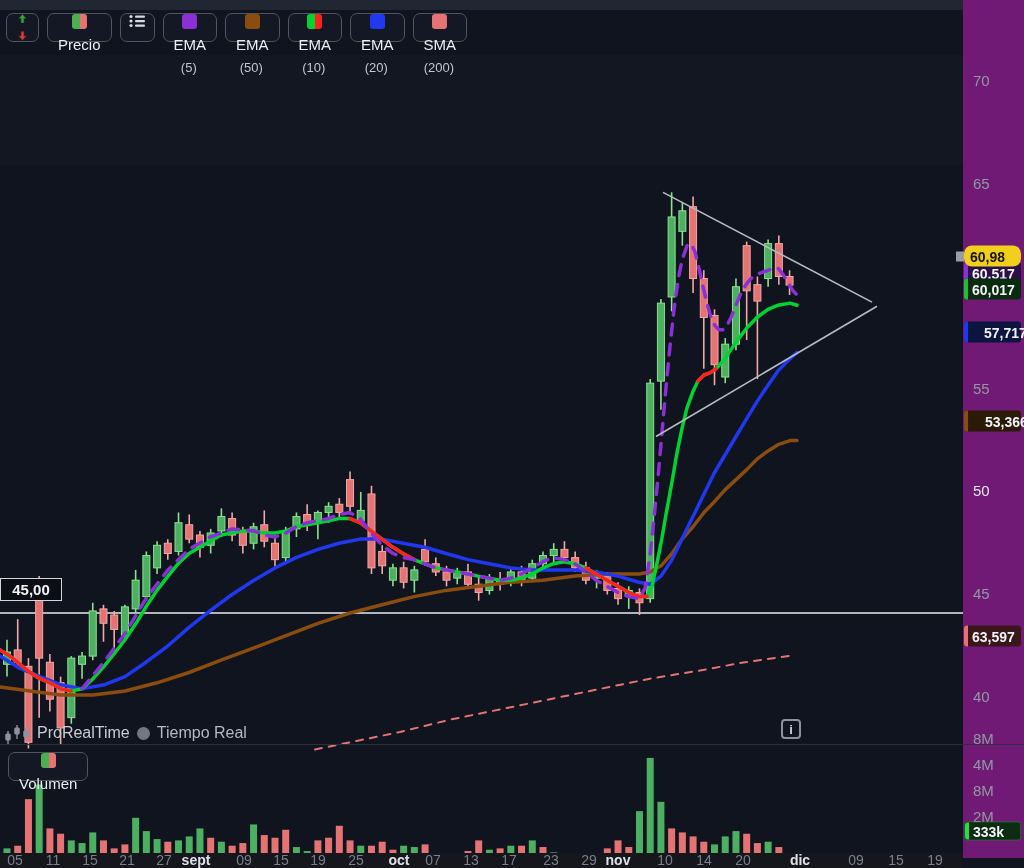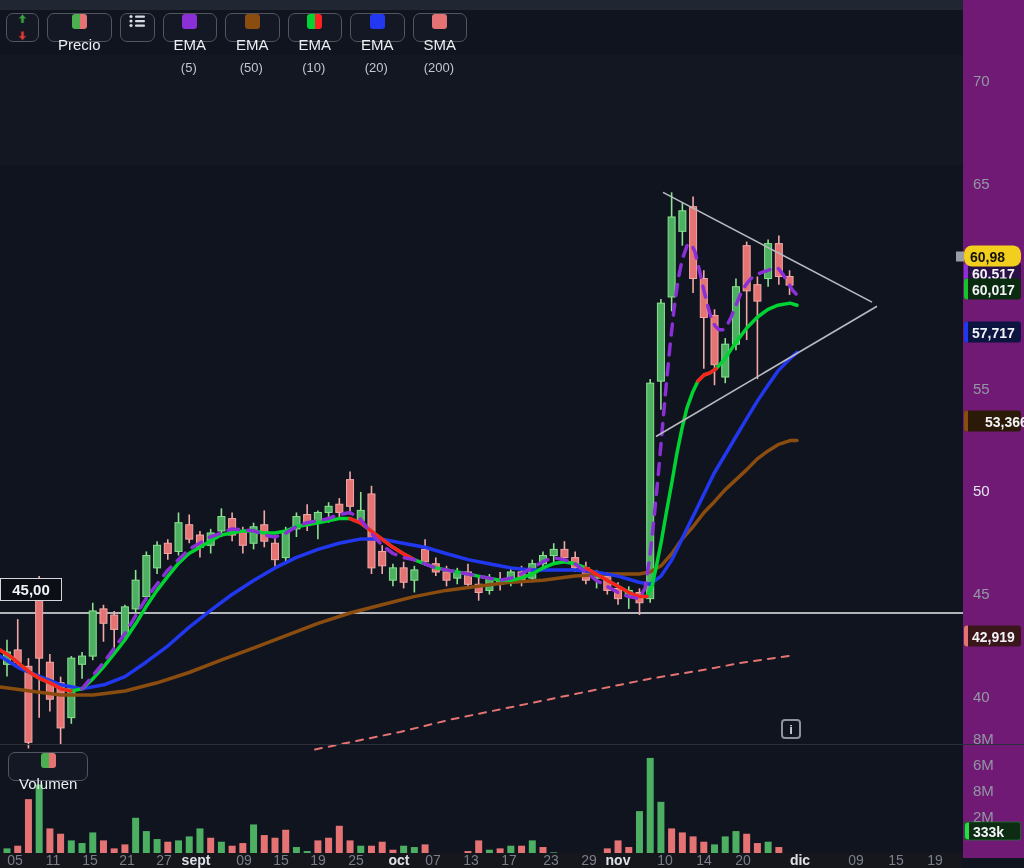--- a/index.html
+++ b/index.html
@@ -328,20 +328,35 @@
       <span class="swatch" style="background: rgb(229, 115, 115);"></span>
       <span>SMA</span>
       <span class="param">(200)</span>
     </div>
   </div>
 
   <div class="left-badge">
     <span>45,00</span>
   </div>
 
+  <div class="watermark">
+    <svg width="26" height="26" viewBox="0 0 26 26">
+      <g stroke="#8e929b" fill="#8e929b">
+        <line x1="4" y1="11" x2="4" y2="24" stroke-width="1.4"></line>
+          <rect x="1.8" y="14" width="4.4" height="6" rx="0.5"></rect>
+        <line x1="13" y1="5" x2="13" y2="19" stroke-width="1.4"></line>
+          <rect x="10.8" y="8" width="4.4" height="6" rx="0.5"></rect>
+        <line x1="22" y1="8" x2="22" y2="21" stroke-width="1.4"></line>
+          <rect x="19.8" y="11" width="4.4" height="6" rx="0.5"></rect>
+      </g>
+    </svg>
+    <span class="wm-brand">ProRealTime</span>
+    <span class="wm-dot"></span>
+    <span class="wm-rt">Tiempo Real</span>
+  </div>
 
   <div class="info-btn">
     <span>i</span>
   </div>
 
   <div class="separator"></div>
 
   <div class="vol-btn-wrap">
     <div class="tbtn">
       <span class="swatch" style="background: linear-gradient(90deg, rgb(76, 175, 80) 0px, rgb(76, 175, 80) 52%, rgb(229, 115, 115) 52%, rgb(229, 115, 115) 100%);"></span>
@@ -350,46 +365,46 @@
   </div>
 
   <div class="axis-col" id="axis-col">
       <div class="tick" style="top: 80px;">70</div>
       <div class="tick" style="top: 183px;">65</div>
       <div class="tick" style="top: 388px;">55</div>
       <div class="tick bright" style="top: 490px;">50</div>
       <div class="tick" style="top: 593px;">45</div>
       <div class="tick" style="top: 696px;">40</div>
       <div class="tick" style="top: 738px;">8M</div>
-      <div class="tick" style="top: 764px;">6M</div>
+      <div class="tick" style="top: 764px;">4M</div>
       <div class="tick" style="top: 790px;">8M</div>
       <div class="tick" style="top: 816px;">2M</div>
       <div class="badge" style="top: 273px; background: rgb(42, 16, 69); padding-left: 8px;">
         <span class="bar" style="background: rgb(139, 47, 214);"></span>
         <span>60,517</span>
       </div>
       <div class="badge" style="top: 289px; background: rgb(11, 43, 16); padding-left: 8px;">
         <span class="bar" style="background: rgb(23, 196, 46);"></span>
         <span>60,017</span>
       </div>
       <div class="badge last" style="top: 256px;">
         <span class="tickmark"></span>
         <span>60,98</span>
       </div>
-      <div class="badge" style="top: 332px; background: rgb(12, 20, 64); padding-left: 8px;">
+      <div class="badge" style="top: 332px; background: rgb(12, 20, 64); padding-left: 20px;">
         <span class="bar" style="background: rgb(33, 56, 240);"></span>
         <span>57,717</span>
       </div>
       <div class="badge" style="top: 421px; background: rgb(43, 26, 8); padding-left: 21px;">
         <span class="bar" style="background: rgb(138, 77, 15);"></span>
         <span>53,366</span>
       </div>
       <div class="badge" style="top: 636px; background: rgb(58, 21, 26); padding-left: 8px;">
         <span class="bar" style="background: rgb(229, 115, 115);"></span>
-        <span>42,919</span>
+        <span>63,597</span>
       </div>
       <div class="badge" style="top: 831px; background: rgb(14, 43, 20); height: 19px; border: 1px solid rgba(43, 217, 74, 0.333); padding-left: 8px;">
         <span class="bar" style="background: rgb(43, 217, 74);"></span>
         <span>333k</span>
       </div>
     </div>
 
   <div class="time-axis" id="time-axis">
       <div class="xlab" style="left: 15px;">05</div>
       <div class="xlab" style="left: 53px;">11</div>

